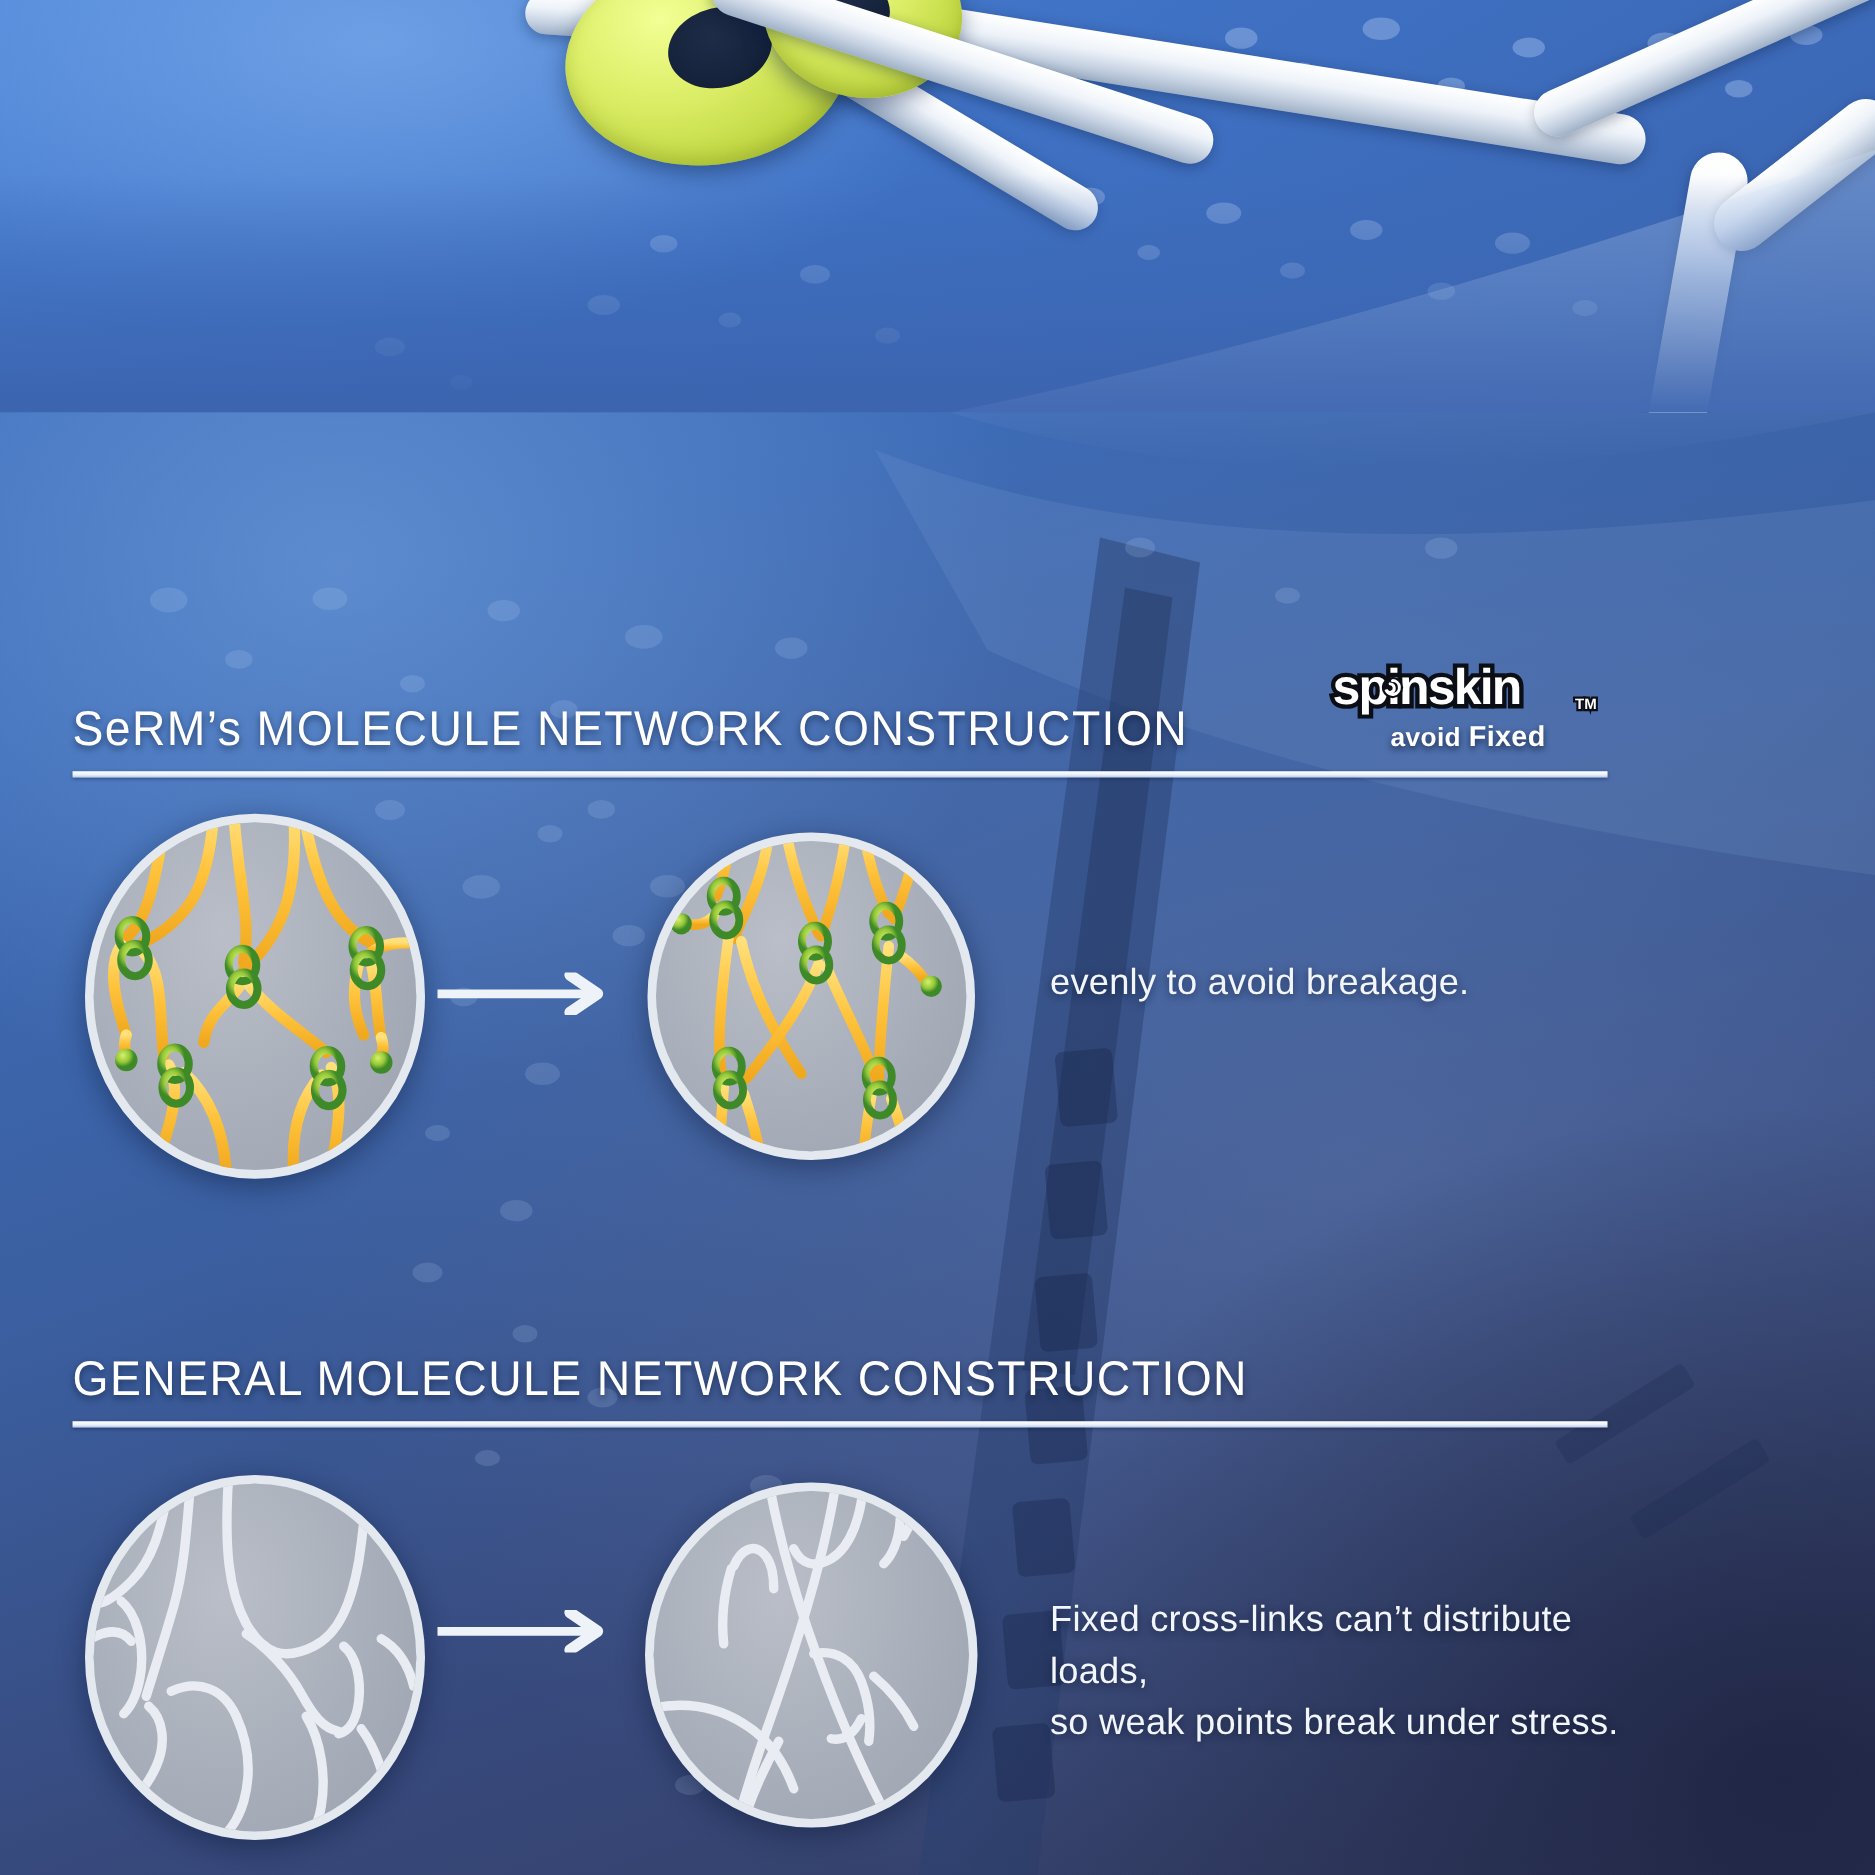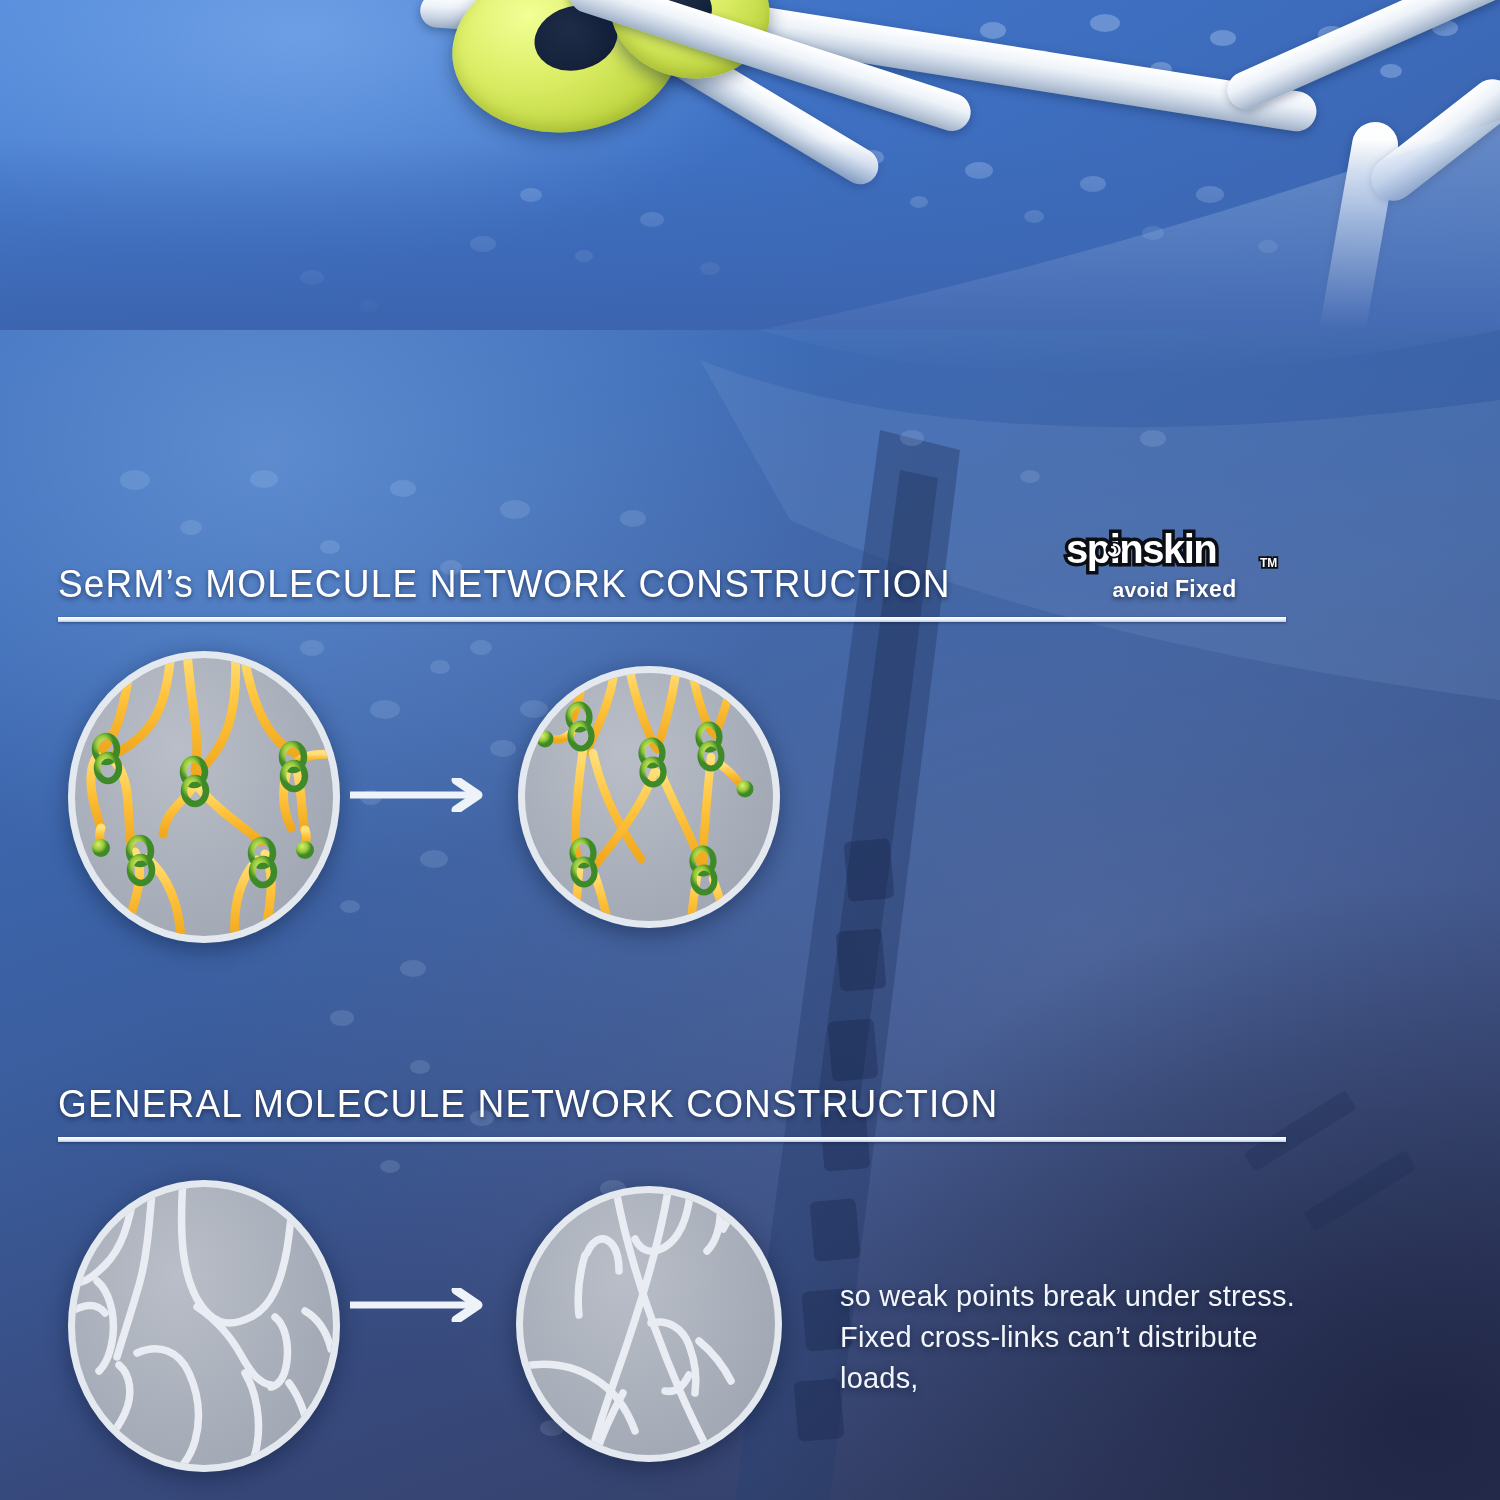--- a/index.html
+++ b/index.html
@@ -309,20 +309,21 @@
             <ellipse cx="186" cy="83" rx="10.5" ry="12.5"></ellipse>
           <ellipse cx="58" cy="180" rx="10.5" ry="12.5"></ellipse>
             <ellipse cx="59" cy="199" rx="10.5" ry="12.5"></ellipse>
           <ellipse cx="178" cy="188" rx="10.5" ry="12.5"></ellipse>
             <ellipse cx="179" cy="207" rx="10.5" ry="12.5"></ellipse>
         </g>
       </svg>
     </div>
 
     <div class="caption" style="left:840px;top:766px;width:460px;">
+      <div>evenly to avoid breakage.</div>
     </div>
   </div>
 
   <div class="section" style="top:0;">
     <div class="heading" style="top:1082px;">GENERAL MOLECULE NETWORK CONSTRUCTION</div>
     <div class="rule" style="top:1137px;"></div>
 
     <div class="disc" style="left:68px;top:1180px;width:258px;height:278px;">
       <svg width="258" height="278" viewBox="0 0 258 278">
         <g fill="none" stroke="#e9edf3" stroke-width="7.5" stroke-linecap="round">
@@ -360,18 +361,18 @@
           <path d="M 176 148 C 188 158 200 172 208 188"></path>
           <path d="M 166 182 C 160 194 152 200 142 198"></path>
           <path d="M -4 174 C 24 168 50 172 72 186 C 92 198 104 216 112 238"></path>
           <path d="M 100 200 C 88 222 78 244 72 264"></path>
           <path d="M 200 36 C 208 20 216 10 226 4"></path>
         </g>
       </svg>
     </div>
 
     <div class="caption" style="left:840px;top:1276px;width:470px;">
+      <div>Fixed cross-links can’t distribute loads,</div>
       <div>so weak points break under stress.</div>
-      <div>Fixed cross-links can’t distribute loads,</div>
     </div>
   </div>
 
 </div>
 
 </body></html>

